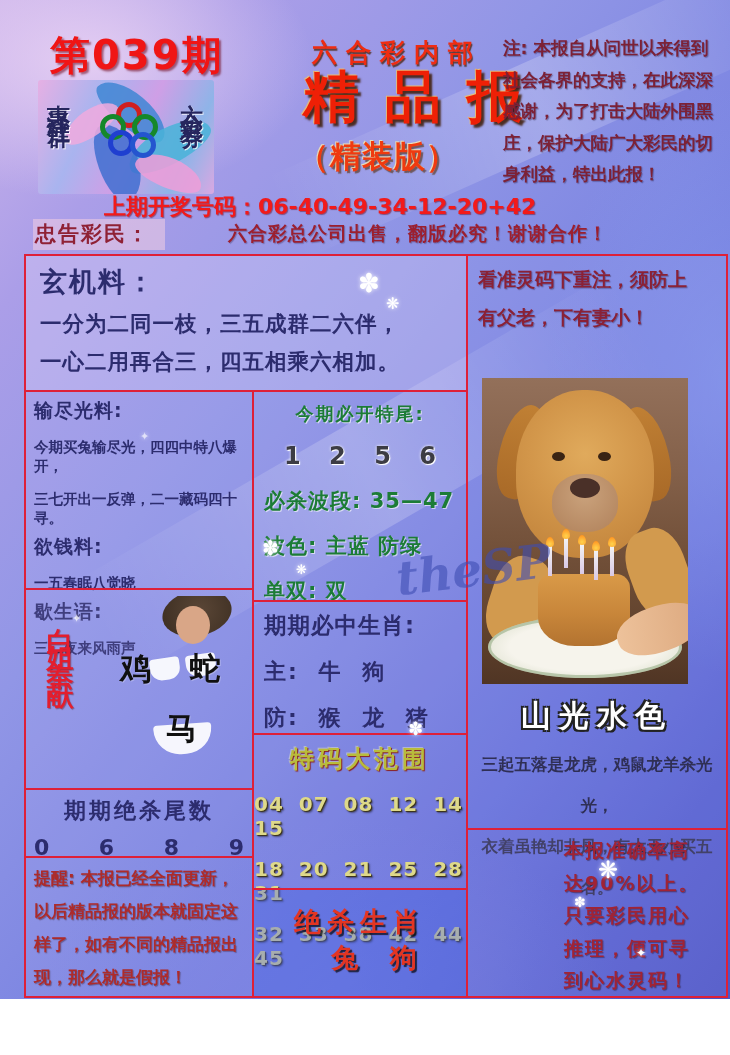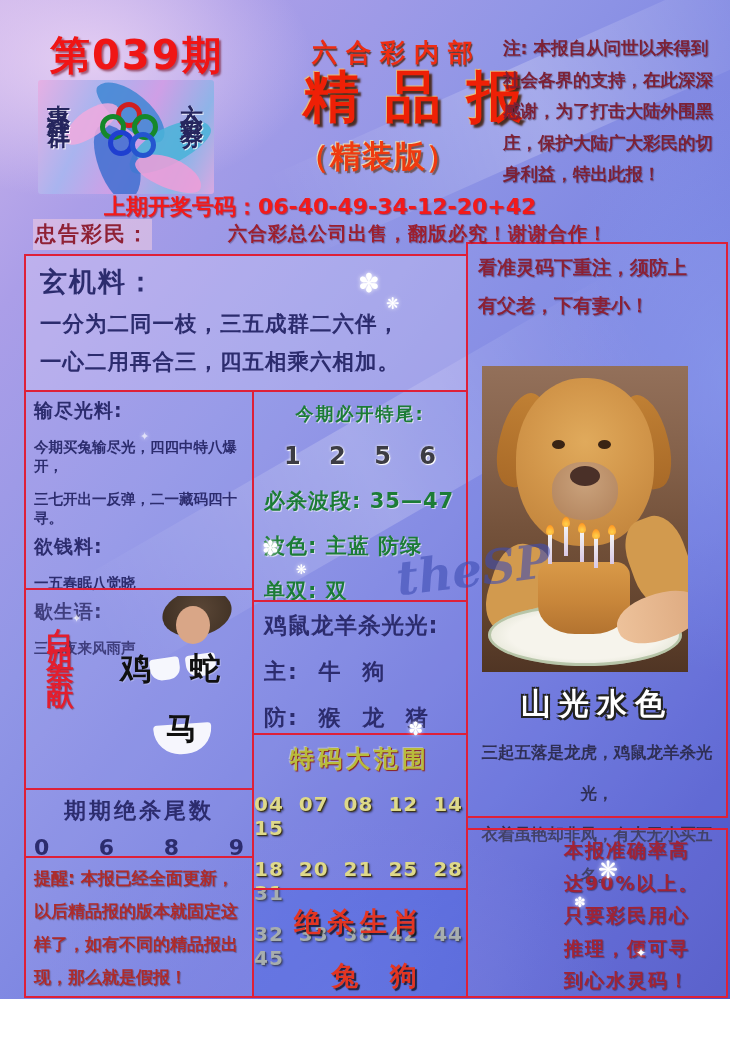--- a/index.html
+++ b/index.html
@@ -37,21 +37,21 @@
                   text-shadow:1px 2px 1px rgba(70,30,0,.75); z-index:6;}
   .masthead{left:303px; top:60px; font-size:56px; font-weight:bold; color:#ee2006; letter-spacing:26px;
             text-shadow:3px 3px 2px rgba(60,25,0,.85), -1px -1px 0 rgba(255,200,80,.7); z-index:6;}
   .edition{left:298px; top:136px; font-size:31px; font-weight:bold; color:#ef3a10; letter-spacing:1px;
            text-shadow:-1px -1px 0 rgba(255,240,170,.75), 2px 2px 1px rgba(80,40,0,.6); z-index:6;}
   .pub-note{left:503px; top:33px; width:226px; font-size:17.5px; font-weight:bold; color:#7c2136;
             line-height:31.5px; text-shadow:1px 1px 1px rgba(20,10,40,.35); z-index:6;}
   .last-draw{left:104px; top:192px; font-size:22px; font-weight:bold; color:#f21a1a;
              text-shadow:1px 1px 1px rgba(110,0,20,.5); z-index:6;}
   .advice-label{left:33px; top:219px; font-size:21px; font-weight:bold; color:#8f2135; letter-spacing:2px;
-                background:rgba(242,205,226,.55); padding:1px 2px 2px 2px; z-index:6;text-align:center;}
+                background:rgba(242,205,226,.55); padding:1px 15px 2px 2px; z-index:6;text-align:center;}
   .advice-text{left:228px; top:221px; font-size:19px; font-weight:bold; color:#9c1f2f; letter-spacing:1px;
                text-shadow:1px 1px 1px rgba(30,10,40,.3); z-index:6;}
 
   
   .navy{color:#2c2c6e;}
   .xj-title{font-size:27px; font-weight:bold; margin:8px 0 6px 14px; letter-spacing:2px;}
   .xj-line{font-size:21.5px; font-weight:bold; margin:9px 0 0 14px; letter-spacing:1px;}
   .li-label{font-size:19px; font-weight:bold; margin:6px 0 2px 8px; letter-spacing:1px;}
   .li-line{font-size:14.5px; font-weight:bold; margin:14px 0 0 8px;}
   .tw-title{font-size:18px; font-weight:bold; color:#1c7c36; text-align:center; margin-top:10px;
@@ -61,21 +61,21 @@
   .tw-line{font-size:21px; font-weight:bold; color:#1c7c36; margin:17px 0 0 10px;
            text-shadow:1px 1px 0 rgba(255,255,255,.6); letter-spacing:1px;}
   .sx-title{font-size:22.5px; font-weight:bold; margin:8px 0 0 10px; letter-spacing:1px;}
   .sx-line{font-size:22px; font-weight:bold; margin:16px 0 0 10px; word-spacing:10px; letter-spacing:2px;}
   .fw-title{font-size:24px; font-weight:bold; color:#b9bc3a; text-align:center; margin-top:8px; letter-spacing:4px;
             text-shadow:1px 1px 1px #8a2020, -1px -1px 0 rgba(255,255,200,.4);}
   .fanwei-row{font-size:20px; font-weight:bold; color:#ded98a; margin-top:17px;
               word-spacing:7px; letter-spacing:1px; text-shadow:1px 1px 1px #3a3010, 2px 2px 2px rgba(0,0,0,.4);}
   .js-title{font-size:27px; font-weight:bold; color:#e33522; text-align:center; margin-top:14px; letter-spacing:6px;
             text-shadow:2px 2px 1px rgba(0,0,0,.7);}
-  .js-animals{font-size:27px; font-weight:bold; color:#e33522; text-align:center; margin-top:18px; word-spacing:22px;
+  .js-animals{font-size:27px; font-weight:bold; color:#e33522; text-align:center; word-spacing:22px;
               text-shadow:2px 2px 1px rgba(0,0,0,.7);padding-left:28px;}
   .ws-title{font-size:22px; font-weight:bold; text-align:center; margin-top:6px; letter-spacing:3px;}
   .ws-digits{font-size:22px; font-weight:bold; text-align:center; margin-top:9px; word-spacing:42px;}
   .tx-line{font-size:17px; font-weight:bold; color:#ad2b2b; margin:8px 0 0 8px;
            text-shadow:1px 1px 1px rgba(40,0,0,.35); line-height:25px;}
   .tip-line{font-size:19px; font-weight:bold; color:#8a2136; margin:8px 0 0 10px; line-height:30px;
             text-shadow:1px 1px 1px rgba(30,10,40,.35);}
   .caption{position:absolute; left:0; top:440px; width:100%; text-align:center; font-size:30px; font-weight:bold;
            color:#fff; letter-spacing:8px;
            text-shadow:2px 2px 0 #222, -2px -2px 0 #222, 2px -2px 0 #222, -2px 2px 0 #222;}
@@ -231,21 +231,21 @@
       <span>波色:</span>
       <span>主蓝 防绿</span>
     </div>
     <div class="tw-line">
       <span>单双:</span>
       <span>双</span>
     </div>
   </div>
 
   <div class="rbox" style="left:252px;top:600px;width:216px;height:135px;">
-    <div class="navy sx-title">鸡鼠龙羊杀光光:</div>
+    <div class="navy sx-title">期期必中生肖:</div>
     <div class="navy sx-line">
       <span>主:</span>
       <span>牛 狗</span>
     </div>
     <div class="navy sx-line">
       <span>防:</span>
       <span>猴 龙 猪</span>
     </div>
   </div>
 
@@ -256,21 +256,21 @@
         <div class="fanwei-row">18 20 21 25 28 31</div>
         <div class="fanwei-row">32 33 38 42 44 45</div>
       </div>
   </div>
 
   <div class="rbox" style="left:252px;top:888px;width:216px;height:110px;background:rgba(85,110,228,.4);">
     <div class="js-title">绝杀生肖</div>
     <div class="js-animals">兔 狗</div>
   </div>
 
-  <div class="rbox" style="left:466px;top:242px;width:262px;height:576px;background:rgba(165,175,245,.16);">
+  <div class="rbox" style="left:466px;top:254px;width:262px;height:576px;background:rgba(165,175,245,.16);">
     <div>
         <div class="tip-line">看准灵码下重注，须防上</div>
         <div class="tip-line">有父老，下有妻小！</div>
       </div>
 
     <div class="dog-photo">
       <span class="dog-ear" style="left:18px;top:26px;transform:rotate(14deg);"></span>
       <span class="dog-ear" style="left:142px;top:28px;transform:rotate(-14deg);"></span>
       <span class="dog-head"></span>
       <span class="dog-eye" style="left:70px;top:74px;"></span>

